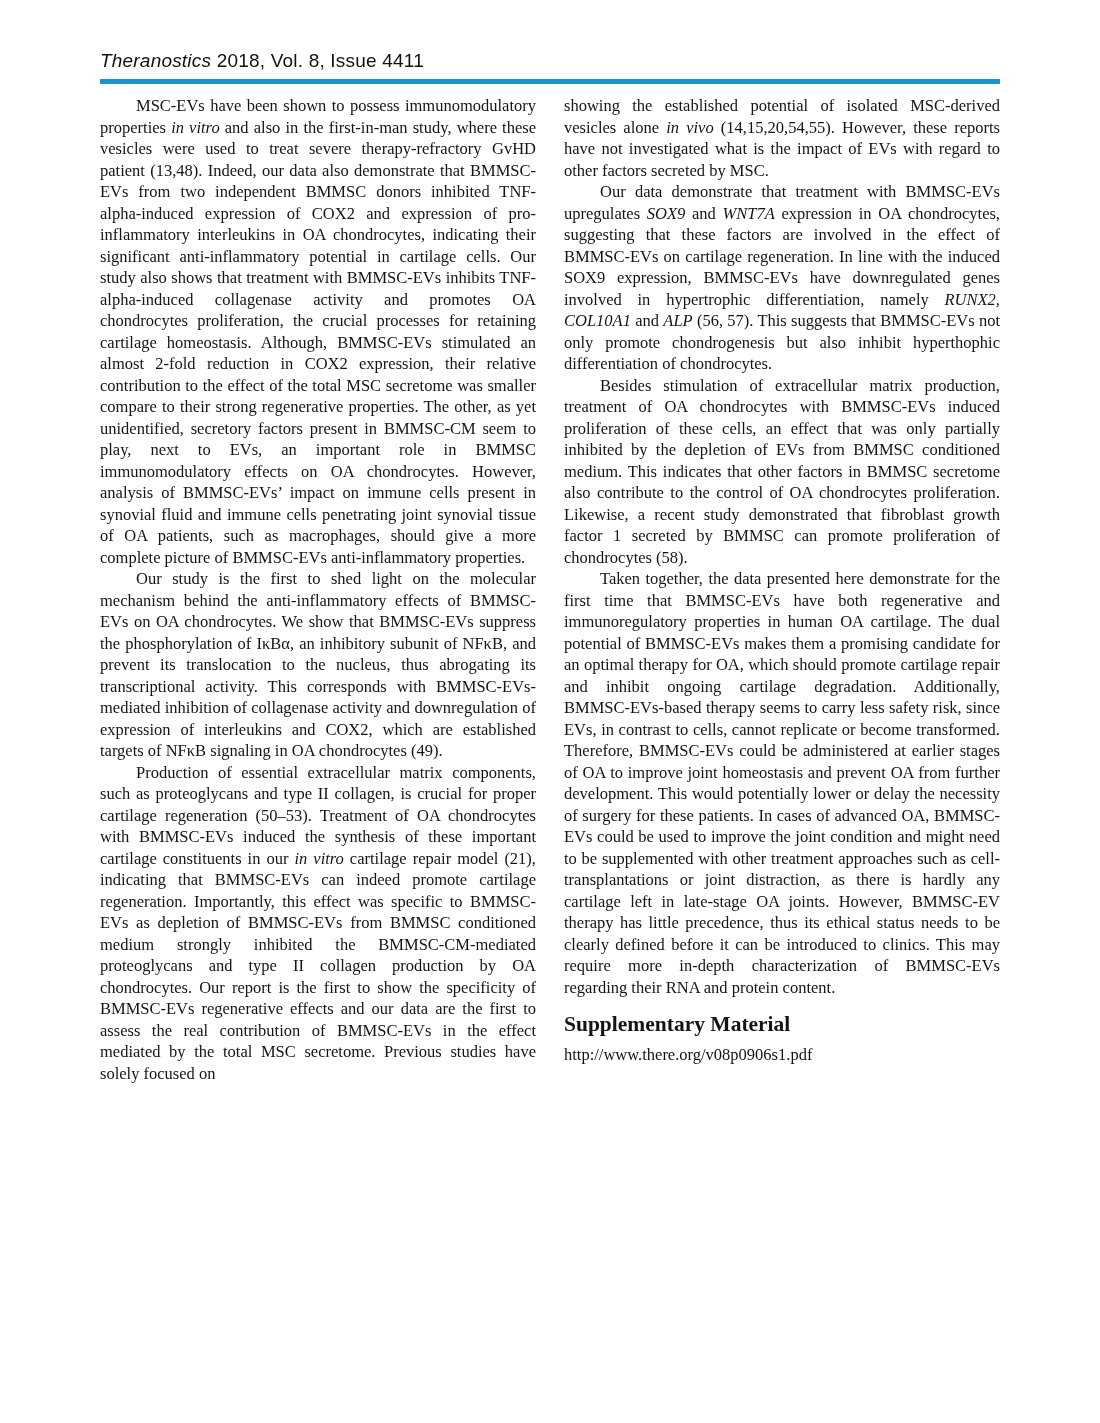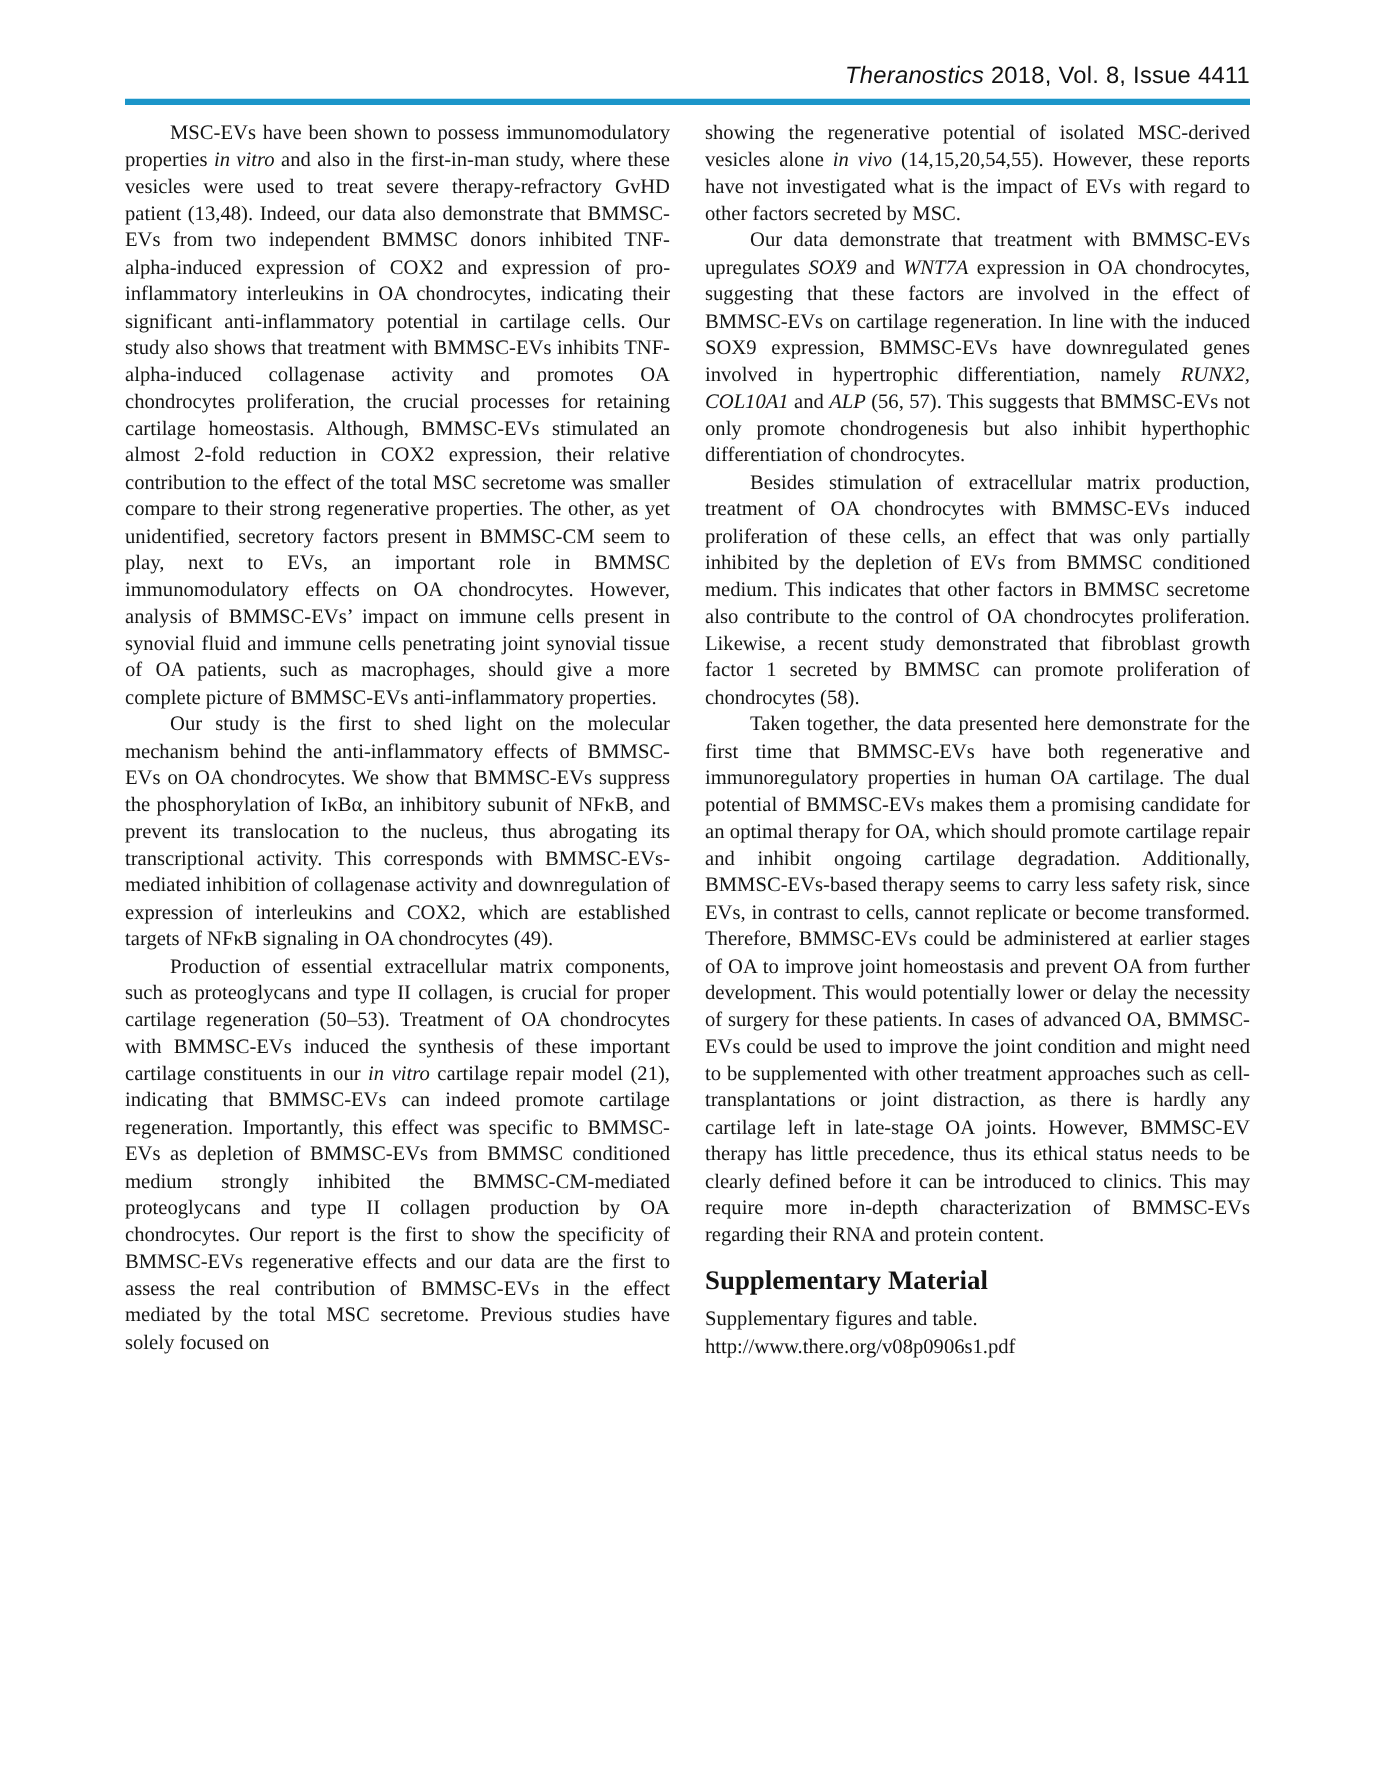--- a/index.html
+++ b/index.html
@@ -10,21 +10,21 @@
     height: 1423px;
     background: #ffffff;
     padding: 0 100px;
     overflow: hidden;
     color: #161616;
   }
   
   .page-header {
     padding-top: 50px;
     display: flex;
-    justify-content: flex-end;
+    justify-content: flex-start;
     align-items: baseline;
     font-family: "Liberation Sans", sans-serif;
     font-size: 19px;
     letter-spacing: 0.2px;
     color: #111;
   }
   .journal-title em { font-style: italic; }
   .rule {
     height: 5px;
     background: #1b95c9;
@@ -99,25 +99,24 @@
   <main class="columns">
     <section class="col">
       <div id="col-left-paras">
           <p class="para"><span>MSC-EVs have been shown to possess immunomodulatory properties </span><em>in vitro</em><span> and also in the first-in-man study, where these vesicles were used to treat severe therapy-refractory GvHD patient (13,48). Indeed, our data also demonstrate that BMMSC-EVs from two independent BMMSC donors inhibited TNF-alpha-induced expression of COX2 and expression of pro-inflammatory interleukins in OA chondrocytes, indicating their significant anti-inflammatory potential in cartilage cells. Our study also shows that treatment with BMMSC-EVs inhibits TNF-alpha-induced collagenase activity and promotes OA chondrocytes proliferation, the crucial processes for retaining cartilage homeostasis. Although, BMMSC-EVs stimulated an almost 2-fold reduction in COX2 expression, their relative contribution to the effect of the total MSC secretome was smaller compare to their strong regenerative properties. The other, as yet unidentified, secretory factors present in BMMSC-CM seem to play, next to EVs, an important role in BMMSC immunomodulatory effects on OA chondrocytes. However, analysis of BMMSC-EVs’ impact on immune cells present in synovial fluid and immune cells penetrating joint synovial tissue of OA patients, such as macrophages, should give a more complete picture of BMMSC-EVs anti-inflammatory properties.</span></p>
           <p class="para"><span>Our study is the first to shed light on the molecular mechanism behind the anti-inflammatory effects of BMMSC-EVs on OA chondrocytes. We show that BMMSC-EVs suppress the phosphorylation of IκBα, an inhibitory subunit of NFκB, and prevent its translocation to the nucleus, thus abrogating its transcriptional activity. This corresponds with BMMSC-EVs-mediated inhibition of collagenase activity and downregulation of expression of interleukins and COX2, which are established targets of NFκB signaling in OA chondrocytes (49).</span></p>
           <p class="para"><span>Production of essential extracellular matrix components, such as proteoglycans and type II collagen, is crucial for proper cartilage regeneration (50–53). Treatment of OA chondrocytes with BMMSC-EVs induced the synthesis of these important cartilage constituents in our </span><em>in vitro</em><span> cartilage repair model (21), indicating that BMMSC-EVs can indeed promote cartilage regeneration. Importantly, this effect was specific to BMMSC-EVs as depletion of BMMSC-EVs from BMMSC conditioned medium strongly inhibited the BMMSC-CM-mediated proteoglycans and type II collagen production by OA chondrocytes. Our report is the first to show the specificity of BMMSC-EVs regenerative effects and our data are the first to assess the real contribution of BMMSC-EVs in the effect mediated by the total MSC secretome. Previous studies have solely focused on</span></p>
         </div>
     </section>
     <section class="col">
       <div id="col-right-paras">
-          <p class="para no-indent"><span>showing the regenerative potential of isolated MSC-derived vesicles alone </span><em>in vivo</em><span> (14,15,20,54,55). However, these reports have not investigated what is the impact of EVs with regard to other factors secreted by MSC.</span></p>
+          <p class="para no-indent"><span>showing the established potential of isolated MSC-derived vesicles alone </span><em>in vivo</em><span> (14,15,20,54,55). However, these reports have not investigated what is the impact of EVs with regard to other factors secreted by MSC.</span></p>
           <p class="para"><span>Our data demonstrate that treatment with BMMSC-EVs upregulates </span><em>SOX9</em><span> and </span><em>WNT7A</em><span> expression in OA chondrocytes, suggesting that these factors are involved in the effect of BMMSC-EVs on cartilage regeneration. In line with the induced SOX9 expression, BMMSC-EVs have downregulated genes involved in hypertrophic differentiation, namely </span><em>RUNX2, COL10A1</em><span> and </span><em>ALP</em><span> (56, 57). This suggests that BMMSC-EVs not only promote chondrogenesis but also inhibit hyperthophic differentiation of chondrocytes.</span></p>
           <p class="para"><span>Besides stimulation of extracellular matrix production, treatment of OA chondrocytes with BMMSC-EVs induced proliferation of these cells, an effect that was only partially inhibited by the depletion of EVs from BMMSC conditioned medium. This indicates that other factors in BMMSC secretome also contribute to the control of OA chondrocytes proliferation. Likewise, a recent study demonstrated that fibroblast growth factor 1 secreted by BMMSC can promote proliferation of chondrocytes (58).</span></p>
           <p class="para"><span>Taken together, the data presented here demonstrate for the first time that BMMSC-EVs have both regenerative and immunoregulatory properties in human OA cartilage. The dual potential of BMMSC-EVs makes them a promising candidate for an optimal therapy for OA, which should promote cartilage repair and inhibit ongoing cartilage degradation. Additionally, BMMSC-EVs-based therapy seems to carry less safety risk, since EVs, in contrast to cells, cannot replicate or become transformed. Therefore, BMMSC-EVs could be administered at earlier stages of OA to improve joint homeostasis and prevent OA from further development. This would potentially lower or delay the necessity of surgery for these patients. In cases of advanced OA, BMMSC-EVs could be used to improve the joint condition and might need to be supplemented with other treatment approaches such as cell-transplantations or joint distraction, as there is hardly any cartilage left in late-stage OA joints. However, BMMSC-EV therapy has little precedence, thus its ethical status needs to be clearly defined before it can be introduced to clinics. This may require more in-depth characterization of BMMSC-EVs regarding their RNA and protein content.</span></p>
         </div>
       <h2 class="supp-heading">Supplementary Material</h2>
-      <p class="supp-line">Supplementary figures and table.</p>
       <p class="supp-line">http://www.there.org/v08p0906s1.pdf</p>
     </section>
   </main>
 
 
 </div>
 
 </body></html>

